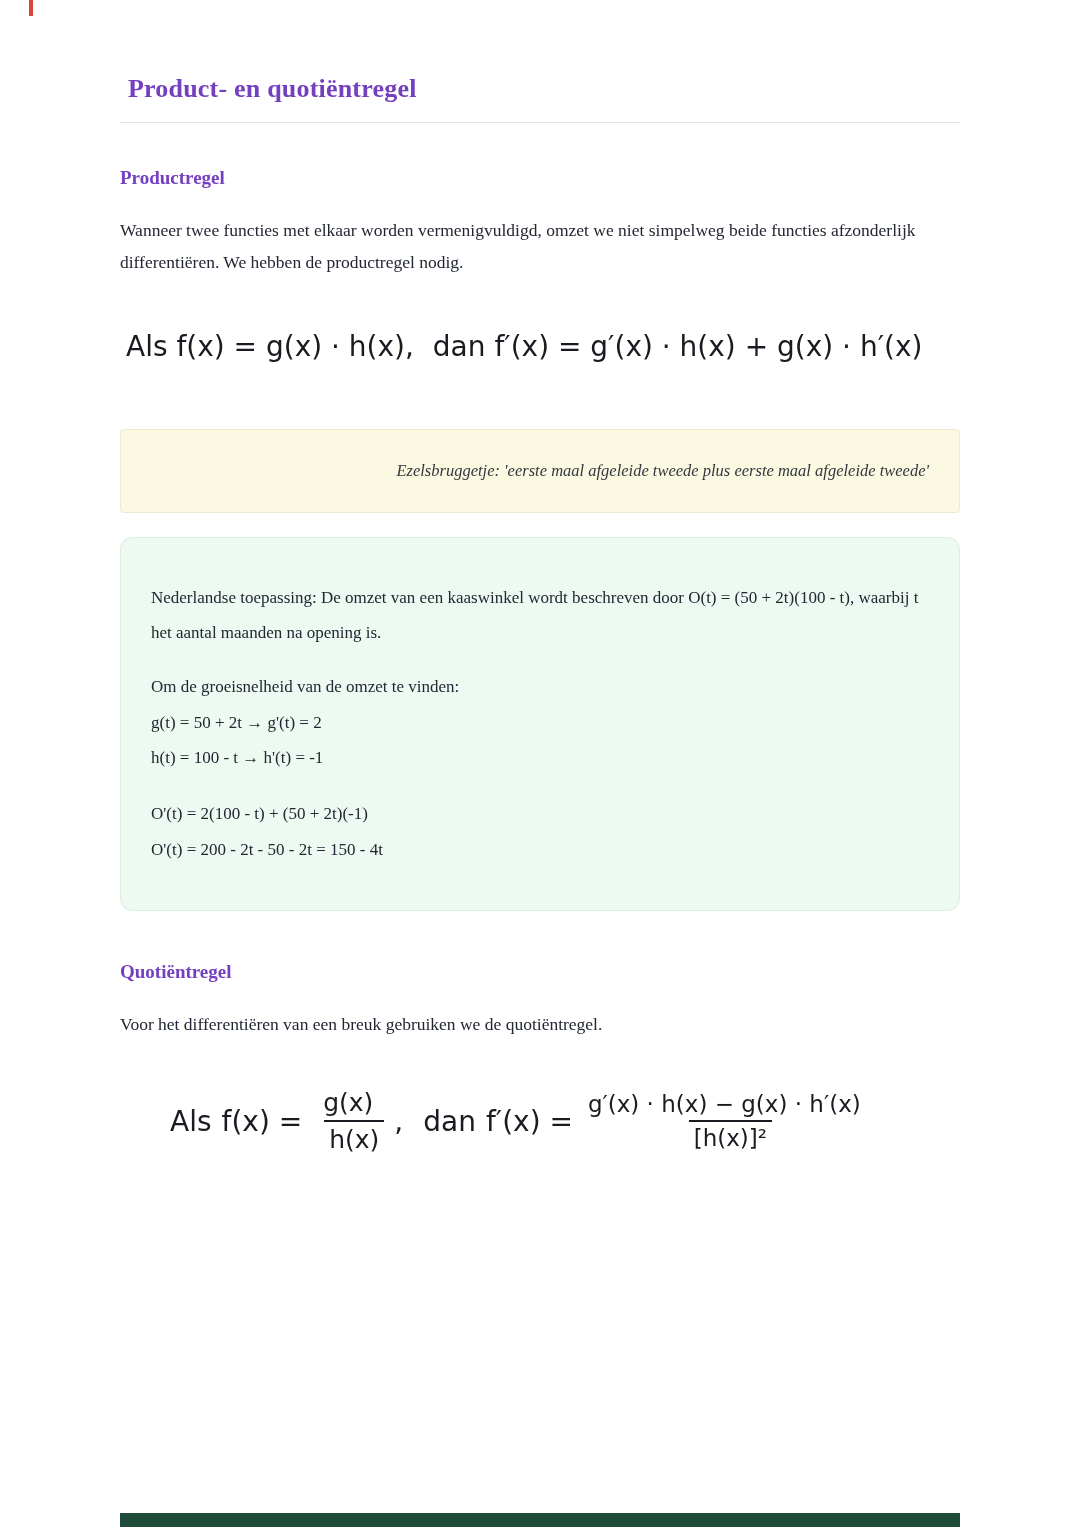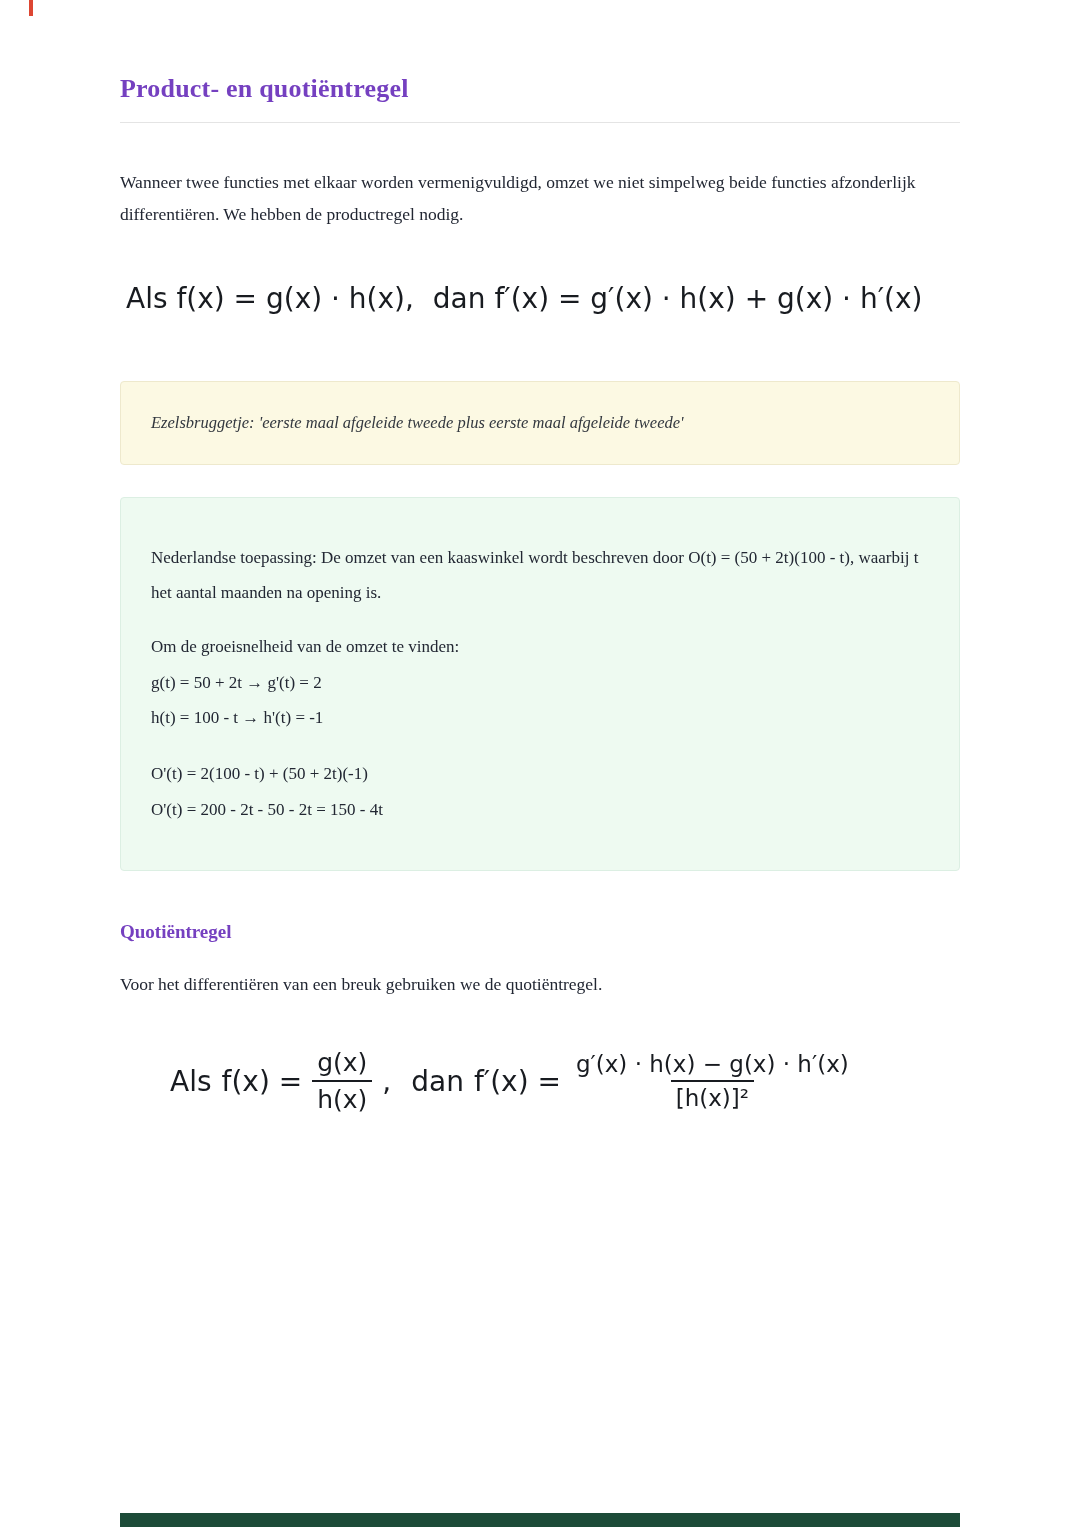--- a/index.html
+++ b/index.html
@@ -23,20 +23,21 @@
   .content {
     width: 840px;
     margin: 0 auto;
     padding-top: 74px;
   }
   .page-title {
     font-size: 26px;
     font-weight: bold;
     color: var(--accent, #7540c0);
     letter-spacing: 0.2px;
+    margin-left: 8px;
   }
   .title-divider {
     border: none;
     border-top: 1px solid var(--divider, #e4e4e4);
     margin: 18px 0 44px 0;
   }
   .sub-heading {
     font-size: 19px;
     font-weight: bold;
     color: var(--accent, #7540c0);
@@ -62,38 +63,38 @@
     gap: 10px;
     margin: 48px 0 48px 50px;
   }
   .frac {
     display: inline-flex;
     flex-direction: column;
     align-items: center;
     vertical-align: middle;
   }
   .frac .num { padding: 0 5px 3px 5px; }
-  .frac .den { border-top: 2px solid var(--formula_text, #181b20); padding: 3px 5px 0 5px; }
+  .frac .den { border-top: 2px solid var(--formula_text, #181b20); padding: 3px 5px 0 5px; margin-left: 12px; }
   .frac-sm { font-size: 25px; }
   .frac-lg { font-size: 23px; }
   .note-box {
     background: var(--note_bg, #fcf9e3);
     border: 1px solid var(--note_border, #eee9cd);
     border-radius: 4px;
     padding: 26px 30px;
     font-style: italic;
     font-size: 16.5px;
     line-height: 1.8;
     color: #33383f;
   }
-  .note-box.first { margin-bottom: 32px; }
+  .note-box.first { margin-bottom: 24px; text-align: right; }
   .example-box {
     background: var(--example_bg, #eefaf1);
     border: 1px solid var(--example_border, #dcefe3);
-    border-radius: 4px;
+    border-radius: 12px;
     padding: 42px 30px;
     font-size: 17px;
     line-height: 2.1;
     color: var(--text, #222733);
     margin-bottom: 50px;
   }
   .example-box .para { margin-bottom: 18px; }
   .example-box .group { margin-bottom: 20px; }
   .example-box .group:last-child, .example-box .para:last-child { margin-bottom: 0; }
   .footer-strip {
@@ -109,20 +110,21 @@
 <body>
 
 <div class="top-mark"></div>
 
 <div class="content">
 
   <h1 class="page-title">Product- en quotiëntregel</h1>
   <hr class="title-divider">
 
   <section>
+    <h2 class="sub-heading">Productregel</h2>
 
     <p class="body-text">Wanneer twee functies met elkaar worden vermenigvuldigd, omzet we niet simpelweg beide functies afzonderlijk differentiëren. We hebben de productregel nodig.</p>
 
     <div class="formula">
       <span>Als</span>
       <span class="it">f(x) = g(x) · h(x),</span>
       <span class="dan">dan</span>
       <span class="it">f′(x) = g′(x) · h(x) + g(x) · h′(x)</span>
     </div>
 

